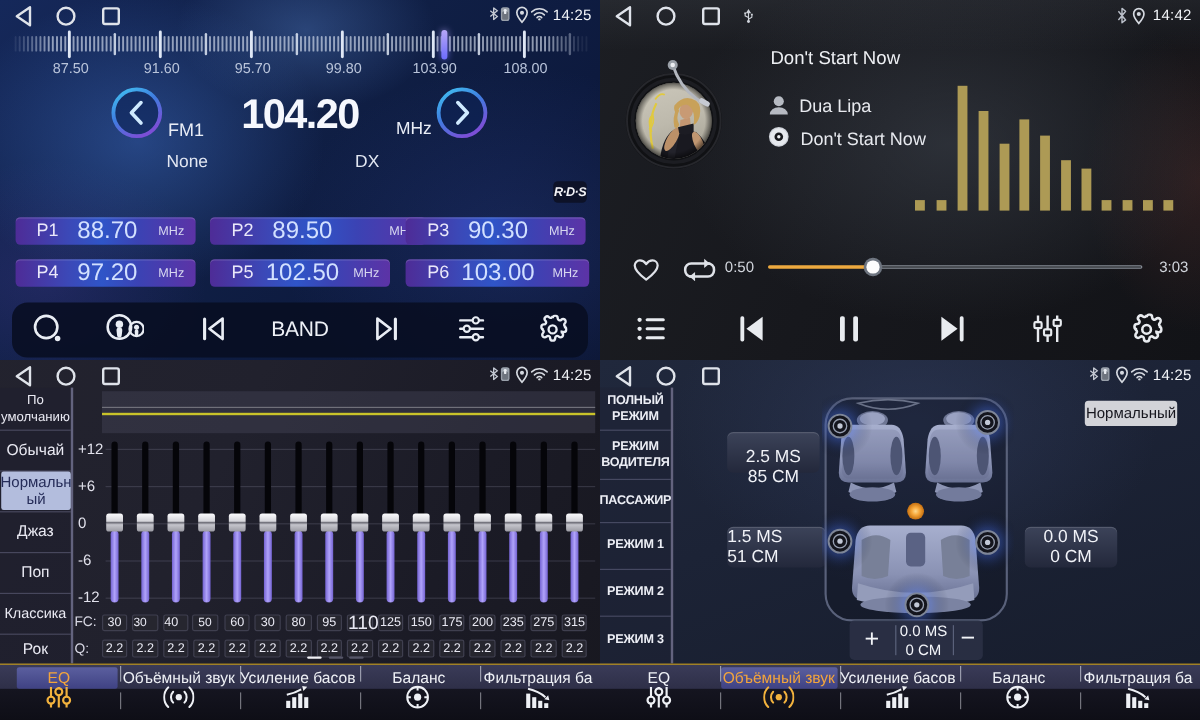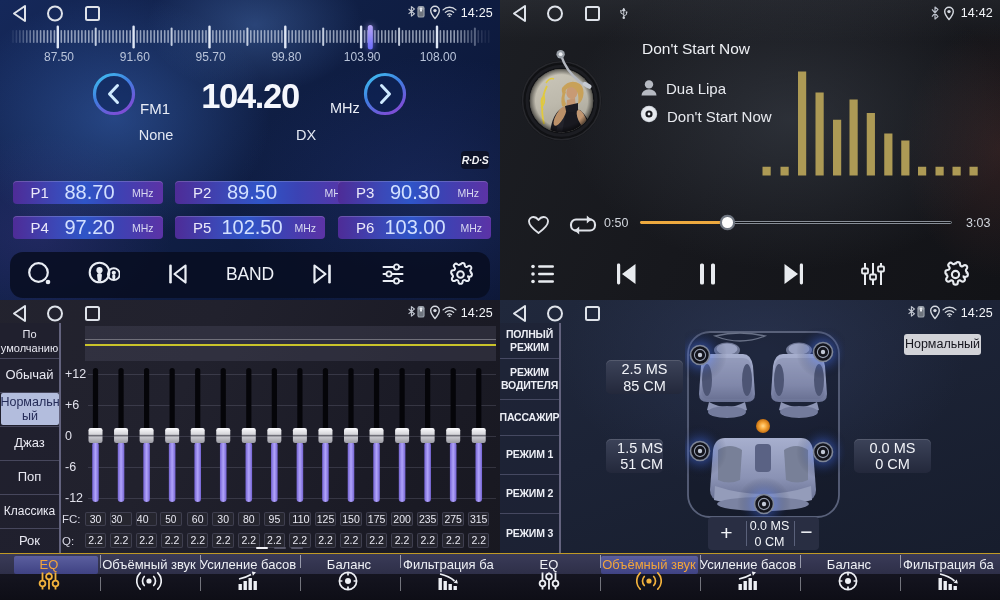--- a/index.html
+++ b/index.html
@@ -536,21 +536,21 @@
       <div style="position:absolute;left:160px;top:211.5px;width:21.6px;height:14.5px;background:#26262f;border:1px solid rgba(95,95,120,.45);border-radius:2px;font-size:10px;color:#e8e8f2;text-align:center;line-height:13.5px">50</div>
       <div style="position:absolute;left:161.3px;top:233px;width:21.6px;height:14.5px;background:#26262f;border:1px solid rgba(95,95,120,.45);border-radius:2px;font-size:10.5px;color:#e8e8f2;text-align:center;line-height:13.5px">2.2</div>
       <div style="position:absolute;left:186.9px;top:211.5px;width:21.6px;height:14.5px;background:#26262f;border:1px solid rgba(95,95,120,.45);border-radius:2px;font-size:10.5px;color:#e8e8f2;text-align:center;line-height:13.5px">60</div>
       <div style="position:absolute;left:186.9px;top:233px;width:21.6px;height:14.5px;background:#26262f;border:1px solid rgba(95,95,120,.45);border-radius:2px;font-size:10.5px;color:#e8e8f2;text-align:center;line-height:13.5px">2.2</div>
       <div style="position:absolute;left:212.4px;top:211.5px;width:21.6px;height:14.5px;background:#26262f;border:1px solid rgba(95,95,120,.45);border-radius:2px;font-size:10.5px;color:#e8e8f2;text-align:center;line-height:13.5px">30</div>
       <div style="position:absolute;left:212.4px;top:233px;width:21.6px;height:14.5px;background:#26262f;border:1px solid rgba(95,95,120,.45);border-radius:2px;font-size:10.5px;color:#e8e8f2;text-align:center;line-height:13.5px">2.2</div>
       <div style="position:absolute;left:238.0px;top:211.5px;width:21.6px;height:14.5px;background:#26262f;border:1px solid rgba(95,95,120,.45);border-radius:2px;font-size:10.5px;color:#e8e8f2;text-align:center;line-height:13.5px">80</div>
       <div style="position:absolute;left:238.0px;top:233px;width:21.6px;height:14.5px;background:#26262f;border:1px solid rgba(95,95,120,.45);border-radius:2px;font-size:10.5px;color:#e8e8f2;text-align:center;line-height:13.5px">2.2</div>
       <div style="position:absolute;left:263.6px;top:211.5px;width:21.6px;height:14.5px;background:#26262f;border:1px solid rgba(95,95,120,.45);border-radius:2px;font-size:10.5px;color:#e8e8f2;text-align:center;line-height:13.5px">95</div>
       <div style="position:absolute;left:263.6px;top:233px;width:21.6px;height:14.5px;background:#26262f;border:1px solid rgba(95,95,120,.45);border-radius:2px;font-size:10.5px;color:#e8e8f2;text-align:center;line-height:13.5px">2.2</div>
-      <div style="position:absolute;left:289.1px;top:211.5px;width:21.6px;height:14.5px;background:#26262f;border:1px solid rgba(95,95,120,.45);border-radius:2px;font-size:11px;color:#e8e8f2;text-align:right;line-height:13.5px">110</div>
+      <div style="position:absolute;left:289.1px;top:211.5px;width:21.6px;height:14.5px;background:#26262f;border:1px solid rgba(95,95,120,.45);border-radius:2px;font-size:16px;color:#e8e8f2;text-align:right;line-height:13.5px">110</div>
       <div style="position:absolute;left:289.1px;top:233px;width:21.6px;height:14.5px;background:#26262f;border:1px solid rgba(95,95,120,.45);border-radius:2px;font-size:10.5px;color:#e8e8f2;text-align:center;line-height:13.5px">2.2</div>
       <div style="position:absolute;left:314.7px;top:211.5px;width:21.6px;height:14.5px;background:#26262f;border:1px solid rgba(95,95,120,.45);border-radius:2px;font-size:10.5px;color:#e8e8f2;text-align:center;line-height:13.5px">125</div>
       <div style="position:absolute;left:314.7px;top:233px;width:21.6px;height:14.5px;background:#26262f;border:1px solid rgba(95,95,120,.45);border-radius:2px;font-size:10.5px;color:#e8e8f2;text-align:center;line-height:13.5px">2.2</div>
       <div style="position:absolute;left:340.2px;top:211.5px;width:21.6px;height:14.5px;background:#26262f;border:1px solid rgba(95,95,120,.45);border-radius:2px;font-size:10.5px;color:#e8e8f2;text-align:center;line-height:13.5px">150</div>
       <div style="position:absolute;left:340.2px;top:233px;width:21.6px;height:14.5px;background:#26262f;border:1px solid rgba(95,95,120,.45);border-radius:2px;font-size:10.5px;color:#e8e8f2;text-align:center;line-height:13.5px">2.2</div>
       <div style="position:absolute;left:365.8px;top:211.5px;width:21.6px;height:14.5px;background:#26262f;border:1px solid rgba(95,95,120,.45);border-radius:2px;font-size:10.5px;color:#e8e8f2;text-align:center;line-height:13.5px">175</div>
       <div style="position:absolute;left:365.8px;top:233px;width:21.6px;height:14.5px;background:#26262f;border:1px solid rgba(95,95,120,.45);border-radius:2px;font-size:10.5px;color:#e8e8f2;text-align:center;line-height:13.5px">2.2</div>
       <div style="position:absolute;left:391.3px;top:211.5px;width:21.6px;height:14.5px;background:#26262f;border:1px solid rgba(95,95,120,.45);border-radius:2px;font-size:10.5px;color:#e8e8f2;text-align:center;line-height:13.5px">200</div>
       <div style="position:absolute;left:391.3px;top:233px;width:21.6px;height:14.5px;background:#26262f;border:1px solid rgba(95,95,120,.45);border-radius:2px;font-size:10.5px;color:#e8e8f2;text-align:center;line-height:13.5px">2.2</div>
       <div style="position:absolute;left:416.9px;top:211.5px;width:21.6px;height:14.5px;background:#26262f;border:1px solid rgba(95,95,120,.45);border-radius:2px;font-size:10.5px;color:#e8e8f2;text-align:center;line-height:13.5px">235</div>
@@ -643,22 +643,22 @@
       <div style="position:absolute;left:0;top:99px;width:59px;height:1px;background:rgba(120,120,150,.45)"></div>
       <div style="position:absolute;left:0;top:99px;width:59px;height:36px;color:#eceef5;font-size:10.5px;font-weight:bold;text-align:center;display:flex;align-items:center;justify-content:center;line-height:13px;letter-spacing:-0.2px">ПАССАЖИР</div>
       <div style="position:absolute;left:0;top:135px;width:59px;height:1px;background:rgba(120,120,150,.45)"></div>
       <div style="position:absolute;left:0;top:135px;width:59px;height:39px;color:#eceef5;font-size:10.5px;font-weight:bold;text-align:center;display:flex;align-items:center;justify-content:center;line-height:13px;letter-spacing:-0.2px">РЕЖИМ 1</div>
       <div style="position:absolute;left:0;top:174px;width:59px;height:1px;background:rgba(120,120,150,.45)"></div>
       <div style="position:absolute;left:0;top:174px;width:59px;height:39px;color:#eceef5;font-size:10.5px;font-weight:bold;text-align:center;display:flex;align-items:center;justify-content:center;line-height:13px;letter-spacing:-0.2px">РЕЖИМ 2</div>
       <div style="position:absolute;left:0;top:213px;width:59px;height:1px;background:rgba(120,120,150,.45)"></div>
       <div style="position:absolute;left:0;top:213px;width:59px;height:40px;color:#eceef5;font-size:10.5px;font-weight:bold;text-align:center;display:flex;align-items:center;justify-content:center;line-height:13px;letter-spacing:-0.2px">РЕЖИМ 3</div>
       <div style="position:absolute;left:0;top:253px;width:59px;height:1px;background:rgba(120,120,150,.45)"></div>
       <div style="position:absolute;left:404px;top:33.5px;width:77px;height:21.5px;background:#d2d3d8;border-radius:3px;color:#16161e;font-size:12.5px;text-align:center;line-height:21.5px">Нормальный</div>
-      <div style="position:absolute;left:106px;top:60px;width:77px;height:34px;border-radius:5px;background:linear-gradient(180deg,#3c4359,#23283b);box-shadow:inset 0 1px 0 rgba(255,255,255,.13);color:#f1f3f8;font-size:14.5px;text-align:center;line-height:16.5px;padding-top:1px">2.5 MS<br>85 CM</div>
-      <div style="position:absolute;left:106px;top:138.5px;width:57px;height:34px;border-radius:5px;background:linear-gradient(180deg,#3c4359,#23283b);box-shadow:inset 0 1px 0 rgba(255,255,255,.13);color:#f1f3f8;font-size:14.5px;text-align:right;line-height:16.5px;padding-top:1px">1.5 MS<br>51 CM</div>
+      <div style="position:absolute;left:106px;top:60px;width:77px;height:34px;border-radius:5px;background:linear-gradient(180deg,#3c4359,#23283b);box-shadow:inset 0 1px 0 rgba(255,255,255,.13);color:#f1f3f8;font-size:14.5px;text-align:center;line-height:16.5px;padding-top:13px">2.5 MS<br>85 CM</div>
+      <div style="position:absolute;left:106px;top:138.5px;width:82px;height:34px;border-radius:5px;background:linear-gradient(180deg,#3c4359,#23283b);box-shadow:inset 0 1px 0 rgba(255,255,255,.13);color:#f1f3f8;font-size:14.5px;text-align:left;line-height:16.5px;padding-top:1px">1.5 MS<br>51 CM</div>
       <div style="position:absolute;left:354px;top:138.5px;width:77px;height:34px;border-radius:5px;background:linear-gradient(180deg,#3c4359,#23283b);box-shadow:inset 0 1px 0 rgba(255,255,255,.13);color:#f1f3f8;font-size:14.5px;text-align:center;line-height:16.5px;padding-top:1px">0.0 MS<br>0 CM</div>
       <svg style="position:absolute;left:185px;top:28px" width="160" height="222">
 <defs>
 <radialGradient id="glow">
             <stop offset="0" stop-color="rgba(85,125,245,.55)"></stop>
             <stop offset="0.45" stop-color="rgba(62,102,225,.28)"></stop>
             <stop offset="1" stop-color="rgba(0,0,0,0)"></stop>
           </radialGradient>
 <linearGradient id="seatg" x1="0" y1="0" x2="0" y2="1">
             <stop offset="0" stop-color="#a7afce"></stop>

